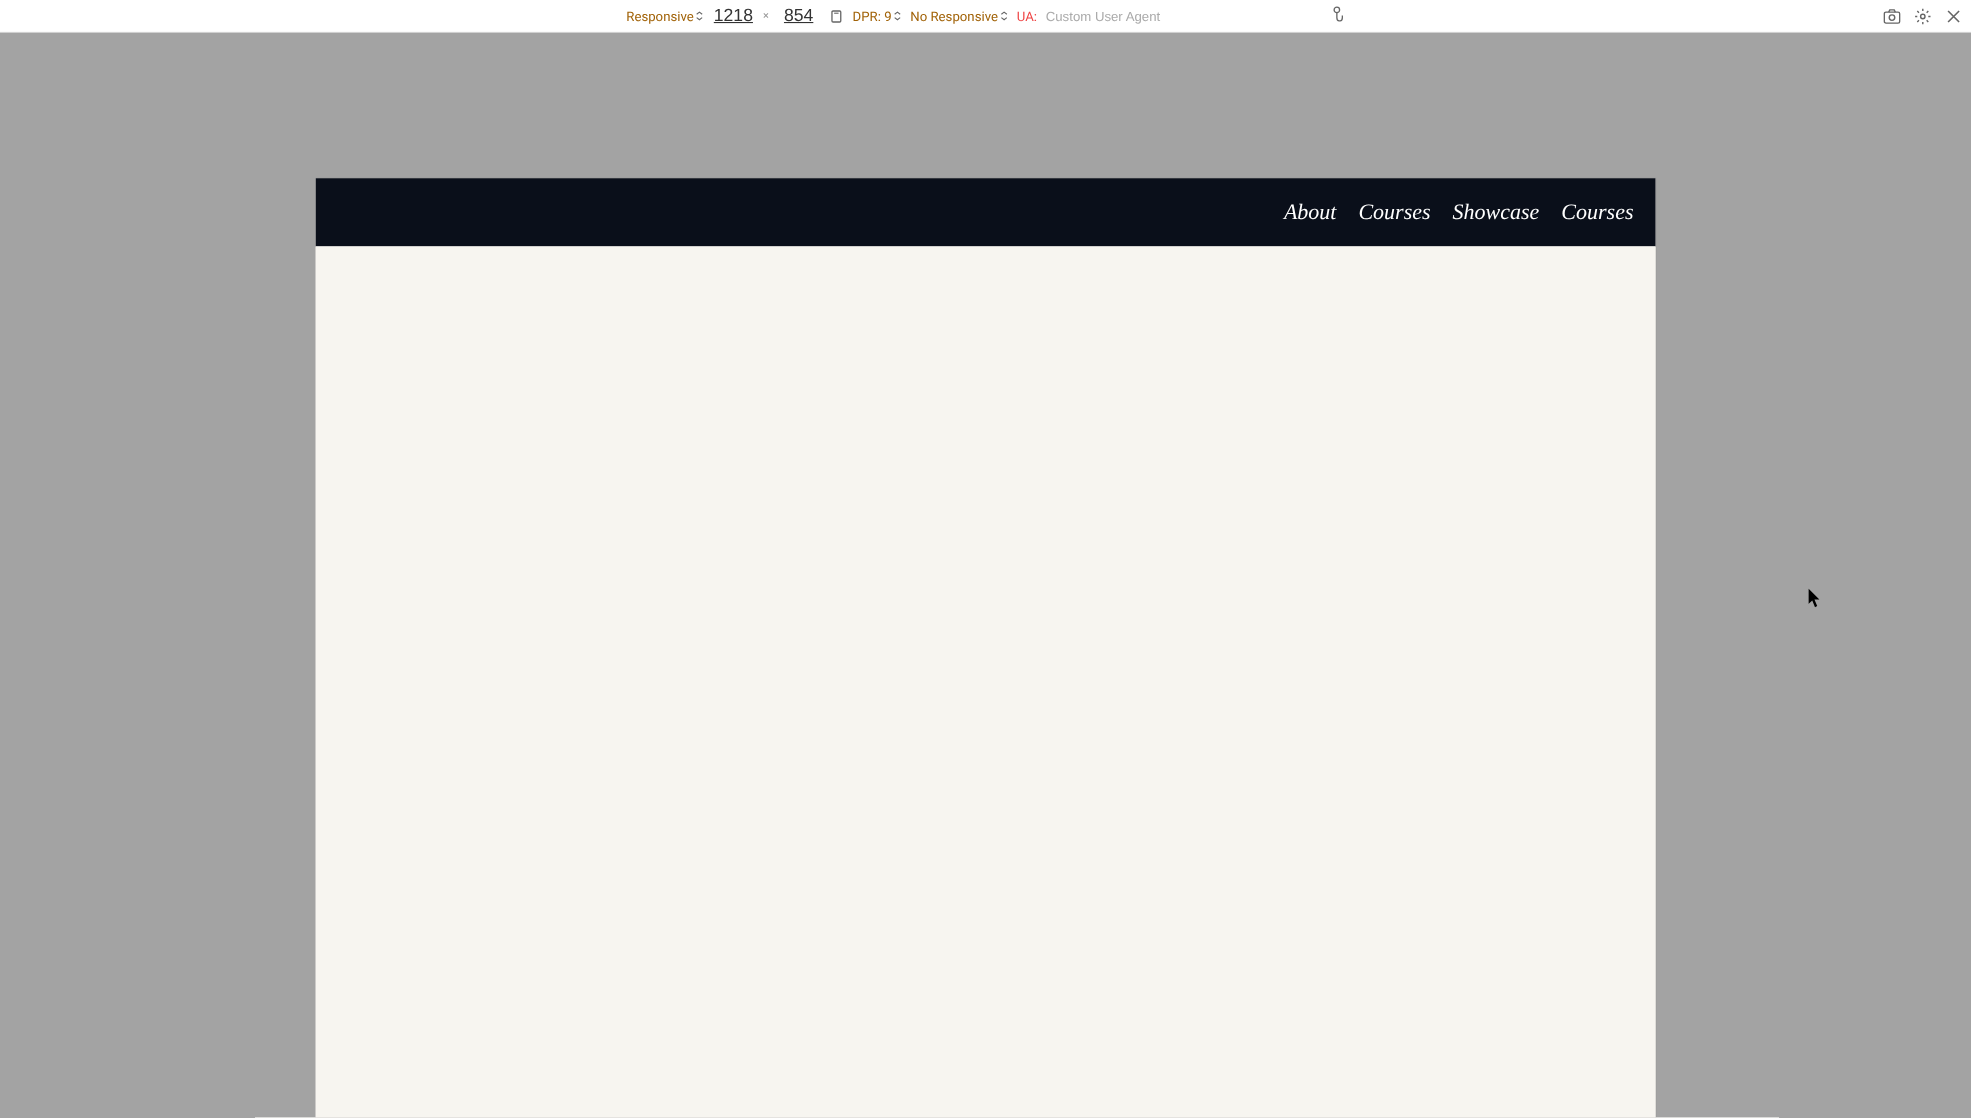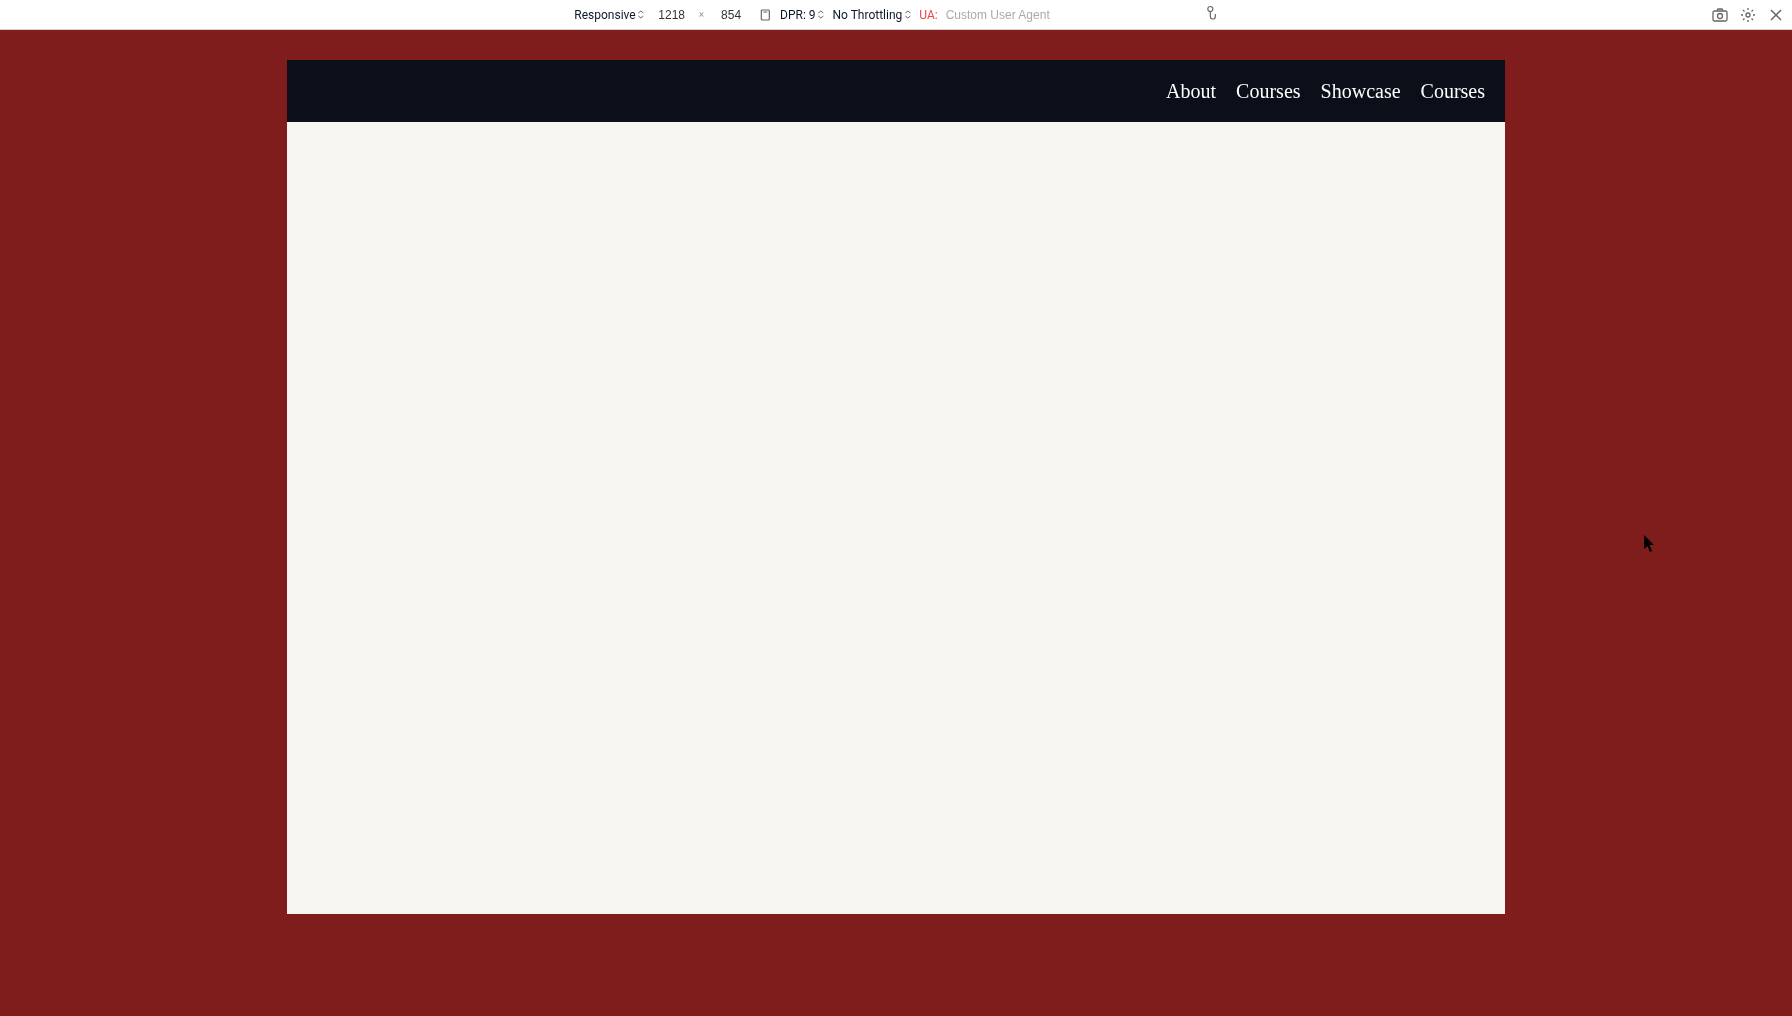--- a/index.html
+++ b/index.html
@@ -43,37 +43,38 @@
       display: flex;
       align-items: center;
       gap: 12px;
     }
     
     .select-control {
       display: flex;
       align-items: center;
       gap: 2px;
       cursor: pointer;
-      color: #0f172a;
+      color: #a16207;
     }
     
     .select-arrows {
       font-size: 8px;
       line-height: 1;
       display: flex;
       flex-direction: column;
     }
     
     .dim-input {
       width: 38px;
       text-align: center;
       border: none;
-      font-size: 12px;
+      font-size: 16px;
       background: transparent;
       color: #333;
+      text-decoration: underline;
     }
     
     .dim-separator {
       color: #999;
       font-size: 10px;
     }
     
     .rotate-icon {
       width: 14px;
       height: 14px;
@@ -111,25 +112,26 @@
       color: #666;
       display: flex;
       align-items: center;
       justify-content: center;
     }
     
     
     .viewport-area {
       width: 100%;
       height: calc(100% - 30px);
-      background: #7f1d1d;
+      background: #a3a3a3;
       display: flex;
       justify-content: center;
-      align-items: flex-start;
+      align-items: flex-end;
       padding-top: 30px;
+      font-style: italic;
     }
     
     
     .simulated-page {
       width: 1218px;
       background: #f7f5f0;
       min-height: 854px;
       box-shadow: 0 0 1px rgba(0,0,0,0.1);
     }
     
@@ -201,21 +203,21 @@
     <div class="select-control">
       <span>DPR: 9</span>
       <span class="select-arrows">
         <svg width="7" height="9" viewBox="0 0 7 9">
             <path d="M1 3 L3.5 1 L6 3 M1 6 L3.5 8 L6 6" stroke="#666" stroke-width="1" fill="none"></path>
           </svg>
       </span>
     </div>
 
     <div class="select-control">
-      <span>No Throttling</span>
+      <span>No Responsive</span>
       <span class="select-arrows">
         <svg width="7" height="9" viewBox="0 0 7 9">
             <path d="M1 3 L3.5 1 L6 3 M1 6 L3.5 8 L6 6" stroke="#666" stroke-width="1" fill="none"></path>
           </svg>
       </span>
     </div>
 
     <span class="ua-label">UA:</span>
     <input class="ua-input" placeholder="Custom User Agent" style="">
 

